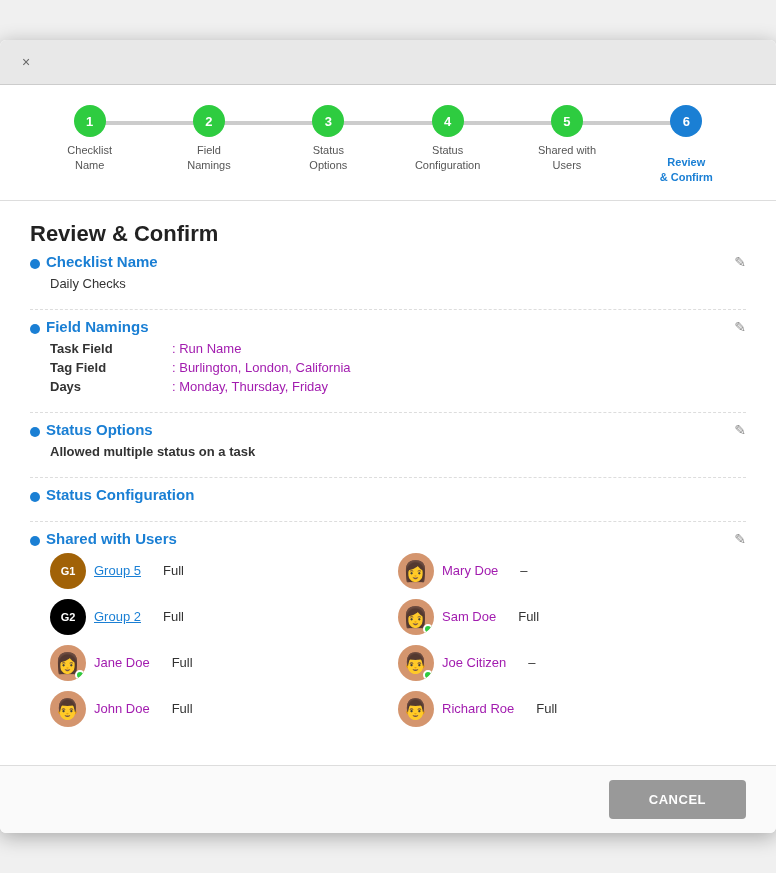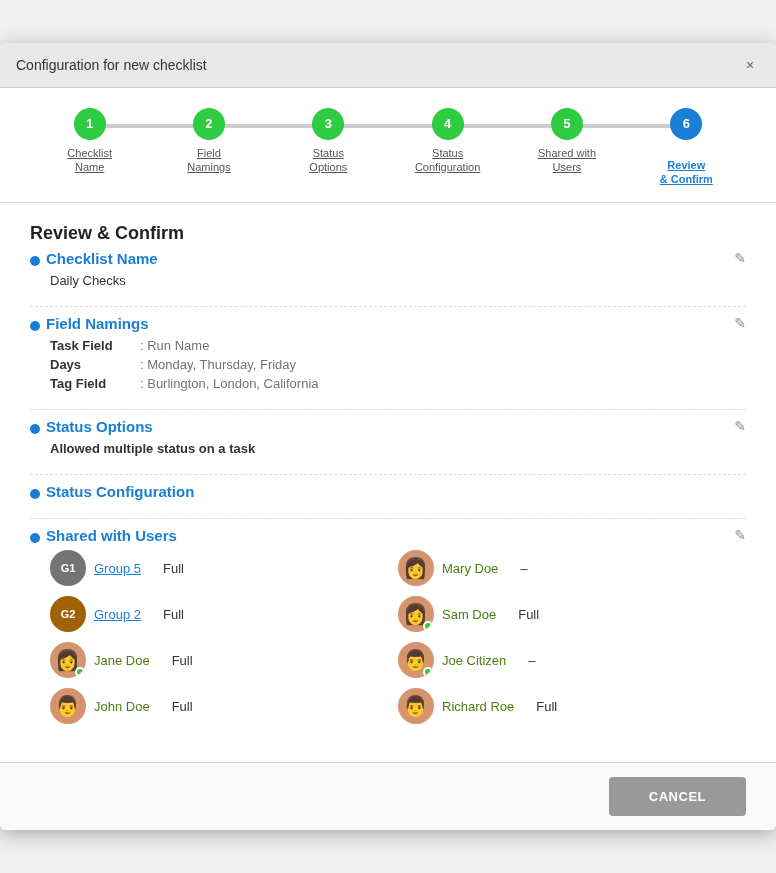--- a/index.html
+++ b/index.html
@@ -85,33 +85,32 @@
     }
 
     .step-circle.completed { background: #2ecc40; }
     .step-circle.active { background: #1a7fd4; }
 
     .step-label {
       font-size: 11px;
       color: #555;
       text-align: center;
       line-height: 1.3;
-      text-decoration: underline;
     }
 
     .step-label.active { color: #1a7fd4; font-weight: 600; margin-top: 12px; }
 
     .modal-body {
       padding: 20px 30px;
       overflow-y: auto;
       flex: 1;
     }
 
     .section-title-main {
-      font-size: 18px;
+      font-size: 22px;
       font-weight: 600;
       color: #222;
       margin-bottom: 6px;
     }
 
     .section-subtitle {
       font-size: 12px;
       color: #666;
       margin-bottom: 20px;
     }
@@ -130,21 +129,21 @@
       top: 6px;
       width: 10px;
       height: 10px;
       border-radius: 50%;
       background: #1a7fd4;
     }
 
     .review-section-header {
       display: flex;
       justify-content: space-between;
-      align-items: flex-start;
+      align-items: flex-end;
       margin-bottom: 6px;
     }
 
     .review-section-title {
       font-size: 15px;
       font-weight: 600;
       color: #1a7fd4;
     }
 
     .edit-icon {
@@ -169,21 +168,22 @@
       color: #333;
       margin-bottom: 4px;
     }
 
     .field-label {
       font-weight: 600;
       min-width: 90px;
     }
 
     .field-value {
-      color: #737373;
+      color: #a21caf;
+      margin-left: 32px;
     }
 
     .status-note {
       font-size: 13px;
       font-weight: 600;
       color: #333;
     }
 
     .user-row {
       display: flex;
@@ -222,21 +222,21 @@
 
     .user-name {
       font-size: 13px;
       color: #1a7fd4;
       text-decoration: underline;
       cursor: pointer;
       font-weight: 500;
     }
 
     .user-name.plain {
-      color: #4d7c0f;
+      color: #a21caf;
       text-decoration: none;
       cursor: default;
     }
 
     .user-access {
       font-size: 13px;
       color: #333;
       margin-left: 14px;
     }
 
@@ -297,21 +297,20 @@
 
     .avatar-face.female::before { content: '👩'; }
     .avatar-face.male::before { content: '👨'; }
   </style>
 </head>
 <body>
 
 <div class="modal">
 
   <div class="modal-header">
-    <span class="modal-header-title">Configuration for new checklist</span>
     <button class="close-btn">×</button>
   </div>
 
   <div class="stepper">
     <div class="step">
       <div class="step-circle completed">1</div>
       <div class="step-label">Checklist<br>Name</div>
     </div>
     <div class="step">
       <div class="step-circle completed">2</div>
@@ -354,26 +353,26 @@
       <div class="review-section-header">
         <span class="review-section-title">Field Namings</span>
         <span class="edit-icon">✎</span>
       </div>
       <div class="review-content">
         <div class="field-row">
           <span class="field-label">Task Field</span>
           <span class="field-value">: Run Name</span>
         </div>
         <div class="field-row">
+          <span class="field-label">Tag Field</span>
+          <span class="field-value">: Burlington, London, California</span>
+        </div>
+        <div class="field-row">
           <span class="field-label">Days</span>
           <span class="field-value">: Monday, Thursday, Friday</span>
-        </div>
-        <div class="field-row">
-          <span class="field-label">Tag Field</span>
-          <span class="field-value">: Burlington, London, California</span>
         </div>
       </div>
     </div>
 
     <hr class="divider-line">
 
     <div class="review-section">
       <div class="review-section-header">
         <span class="review-section-title">Status Options</span>
         <span class="edit-icon">✎</span>
@@ -397,29 +396,29 @@
       <div class="review-section-header">
         <span class="review-section-title">Shared with Users</span>
         <span class="edit-icon">✎</span>
       </div>
       <div class="review-content">
         <div style="display: grid; grid-template-columns: 1fr 1fr; gap: 12px 0;">
 
           <div style="display: flex; flex-direction: column; gap: 10px;">
 
             <div class="user-row">
-              <div class="avatar avatar-g1" style="background:#737373;">
+              <div class="avatar avatar-g1" style="background:#a16207;">
                 <span style="font-size:11px; font-weight:bold; color:#fff;">G1</span>
               </div>
               <span class="user-name">Group 5</span>
               <span class="user-access">Full</span>
             </div>
 
             <div class="user-row">
-              <div class="avatar avatar-g2" style="background:#a16207;">
+              <div class="avatar avatar-g2" style="background:#000000;">
                 <span style="font-size:11px; font-weight:bold; color:#fff;">G2</span>
               </div>
               <span class="user-name">Group 2</span>
               <span class="user-access">Full</span>
             </div>
 
             <div class="user-row">
               <div class="avatar-face female" style="position:relative;">
                 <div class="online-dot"></div>
               </div>

